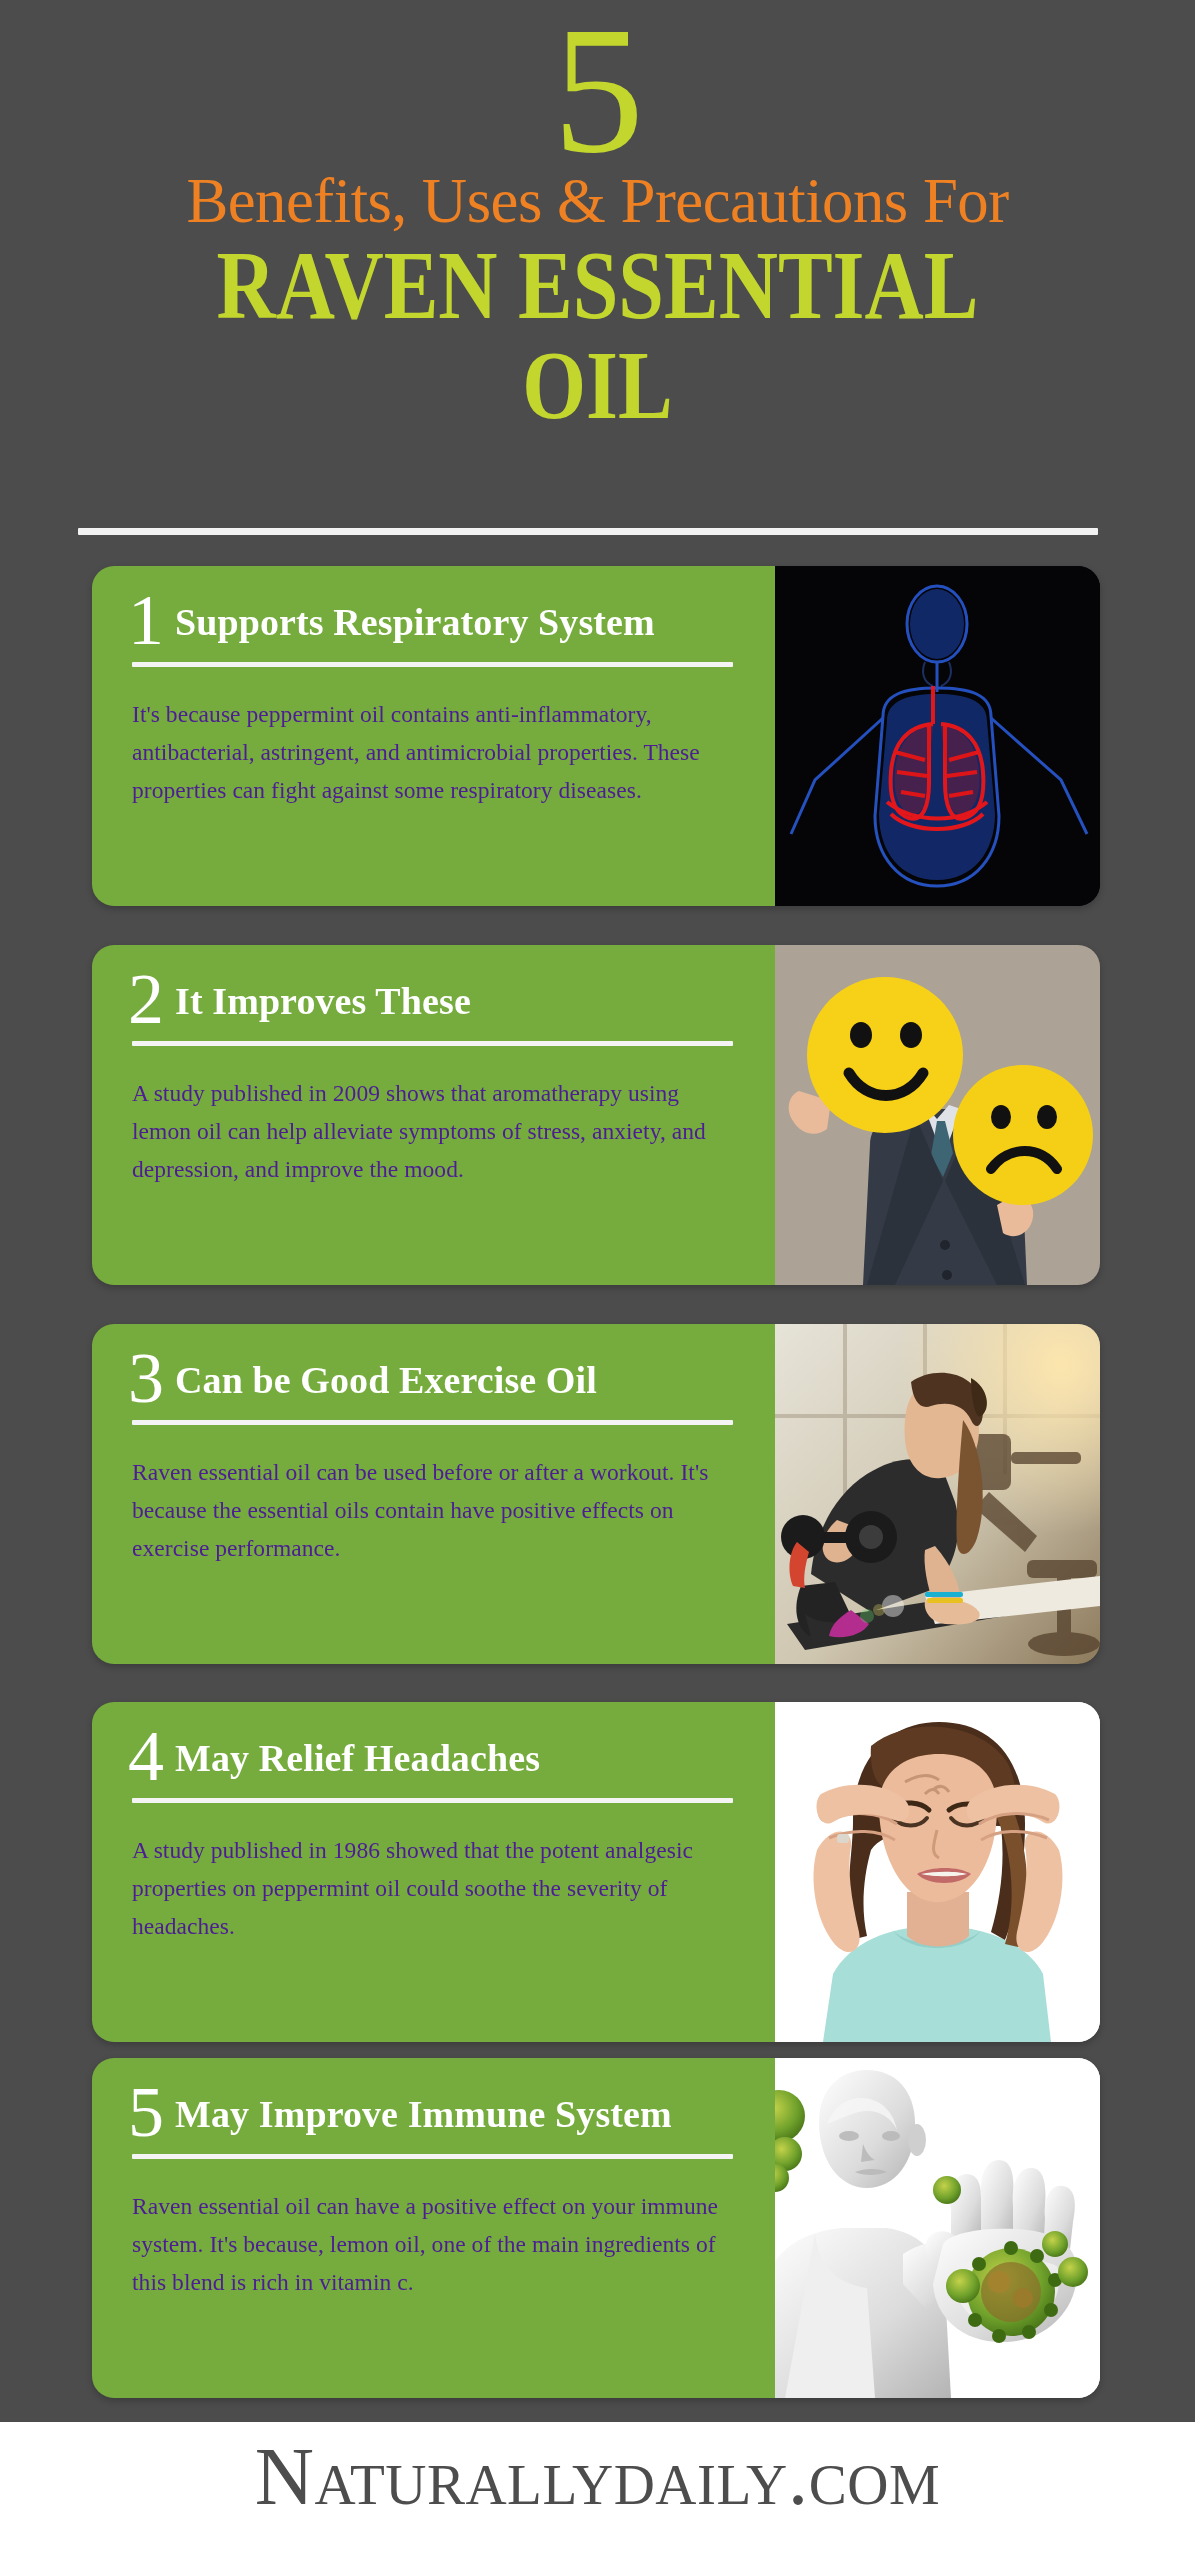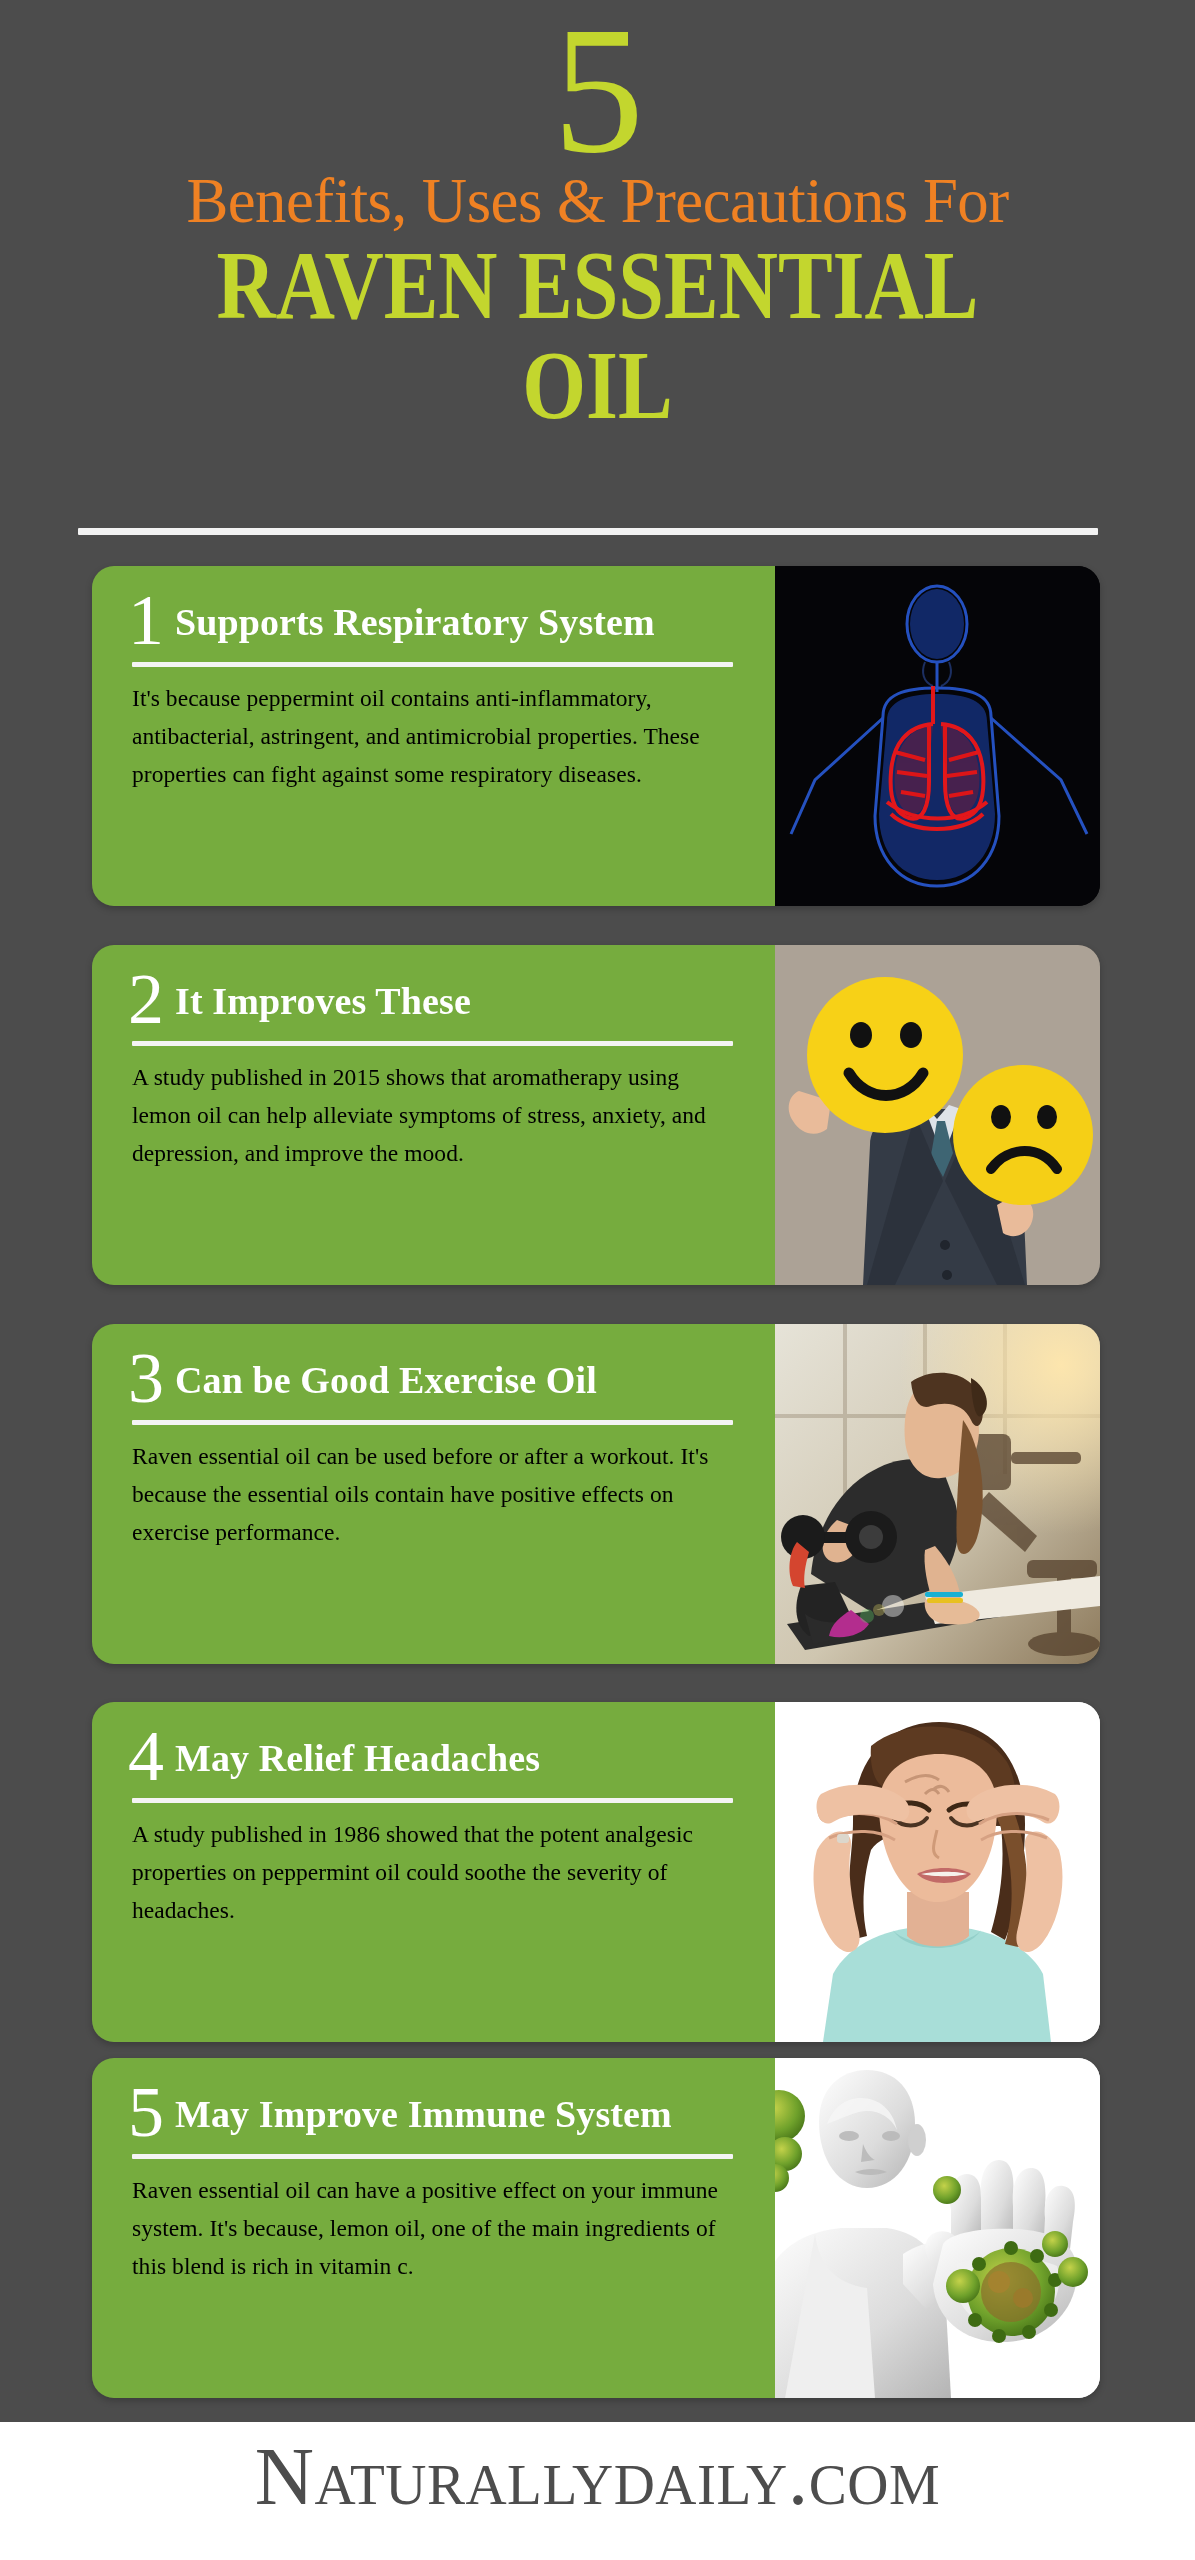--- a/index.html
+++ b/index.html
@@ -113,24 +113,24 @@
     letter-spacing: 0.1px;
   }
   .card-rule {
     margin: 14px 8px 0 12px;
     height: 5px;
     background: #f4f4f4;
     border-radius: 1px;
   }
   .cardbody {
     font-family: "Liberation Serif", serif;
-    color: #000000;
+    color: #4c1d95;
     font-size: 23.5px;
     line-height: 1.62;
-    margin: 12px 14px 0 12px;
+    margin: 28px 14px 0 12px;
     letter-spacing: 0.05px;
   }
 
   
   .imgwrap { position: absolute; inset: 0; }
   .imgwrap svg { display: block; width: 100%; height: 100%; }
 
   
   .footer-band {
     position: absolute;
@@ -216,21 +216,21 @@
     </div>
   </div>
 
   <div class="card" style="top:945px;">
     <div class="card-left">
       <div class="head-row">
         <div class="num">2</div>
         <div class="cardtitle">It Improves These</div>
       </div>
       <div class="card-rule"></div>
-      <div class="cardbody">A study published in 2015 shows that aromatherapy using lemon oil can help alleviate symptoms of stress, anxiety, and depression, and improve the mood.</div>
+      <div class="cardbody">A study published in 2009 shows that aromatherapy using lemon oil can help alleviate symptoms of stress, anxiety, and depression, and improve the mood.</div>
     </div>
     <div class="card-right">
       <div class="imgwrap">
         <svg viewBox="0 0 325 340" preserveAspectRatio="xMidYMid slice">
           <rect width="325" height="340" fill="#a49b8f"></rect>
           <rect width="325" height="340" fill="#b3aa9d" opacity="0.5"></rect>
 
           <path d="M95 200 C95 176 118 166 150 164 L190 164 C222 166 246 178 246 204 L252 340 L88 340 Z" fill="#343b46"></path>
           <path d="M150 164 L168 212 L186 164 L174 160 L162 174 L150 160 Z" fill="#dfe3e8"></path>
           <path d="M162 176 L156 210 L168 232 L178 208 L170 176 Z" fill="#3e6573"></path>

